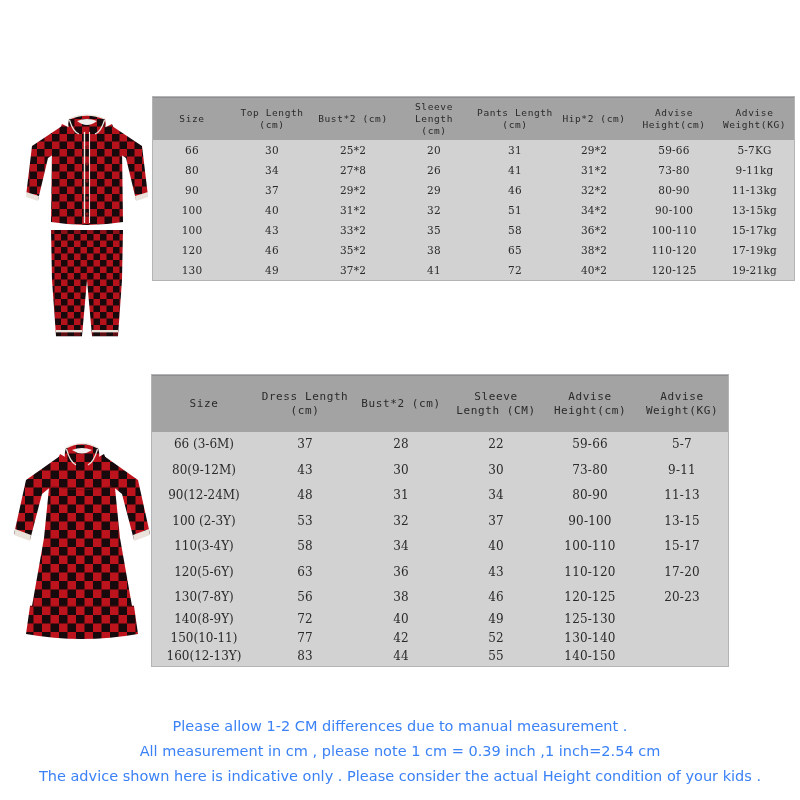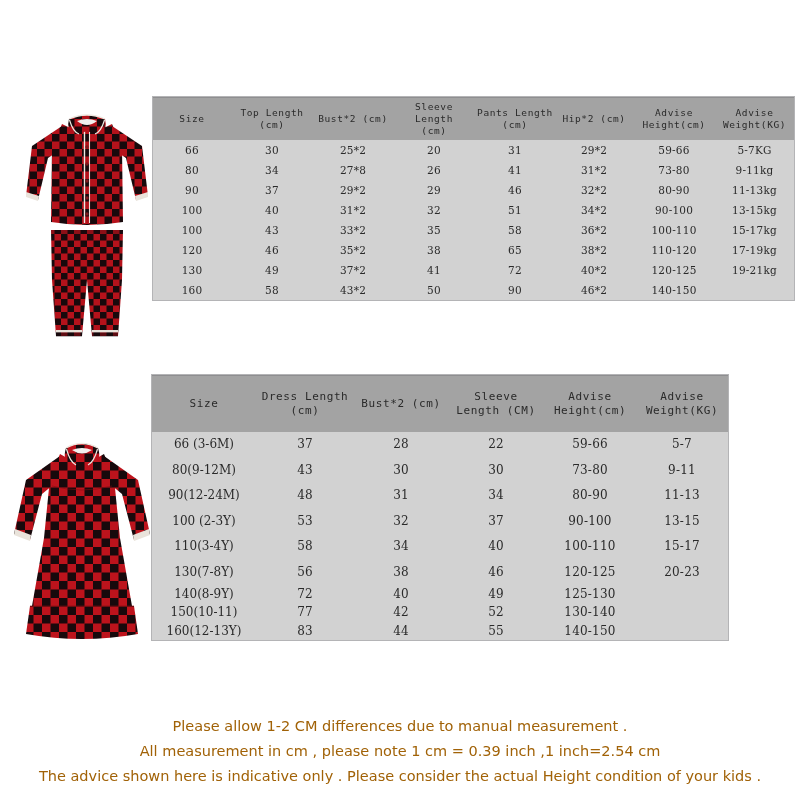--- a/index.html
+++ b/index.html
@@ -63,21 +63,21 @@
   
   #notes {
     position: absolute;
     left: 0; top: 714px;
     width: 800px;
     text-align: center;
   }
   #notes div {
     font-family: "DejaVu Sans", sans-serif;
     font-size: 14.5px;
-    color: #a16207;
+    color: #3b82f6;
     line-height: 25px;
     white-space: nowrap;
   }
 
   
   .garment { position: absolute; }
   #pajama-figure { left: 22px; top: 104px; width: 130px; height: 242px; }
   #dress-figure  { left: 8px;  top: 428px; width: 148px; height: 216px; }
   .garment svg { display: block; width: 100%; height: 100%; }
 </style>
@@ -279,30 +279,20 @@
         <tr>
           <td class="sz">130</td>
           <td>49</td>
           <td>37*2</td>
           <td>41</td>
           <td>72</td>
           <td>40*2</td>
           <td>120-125</td>
           <td>19-21kg</td>
         </tr>
-        <tr>
-          <td class="sz">160</td>
-          <td>58</td>
-          <td>43*2</td>
-          <td>50</td>
-          <td>90</td>
-          <td>46*2</td>
-          <td>140-150</td>
-          <td></td>
-        </tr>
       </tbody>
   </table>
 
   <table class="sizetable" id="table-dress">
     <colgroup>
       <col style="width:104px">
         <col style="width:98px">
         <col style="width:94px">
       <col style="width:96px">
         <col style="width:92px">
@@ -371,20 +361,28 @@
         </tr>
         <tr>
           <td class="sz">110(3-4Y)</td>
           <td>58</td>
           <td>34</td>
           <td>40</td>
           <td>100-110</td>
           <td>15-17</td>
         </tr>
         <tr>
+          <td class="sz">120(5-6Y)</td>
+          <td>63</td>
+          <td>36</td>
+          <td>43</td>
+          <td>110-120</td>
+          <td>17-20</td>
+        </tr>
+        <tr>
           <td class="sz">130(7-8Y)</td>
           <td>56</td>
           <td>38</td>
           <td>46</td>
           <td>120-125</td>
           <td>20-23</td>
         </tr>
         <tr class="tight">
           <td class="sz">140(8-9Y)</td>
           <td>72</td>

